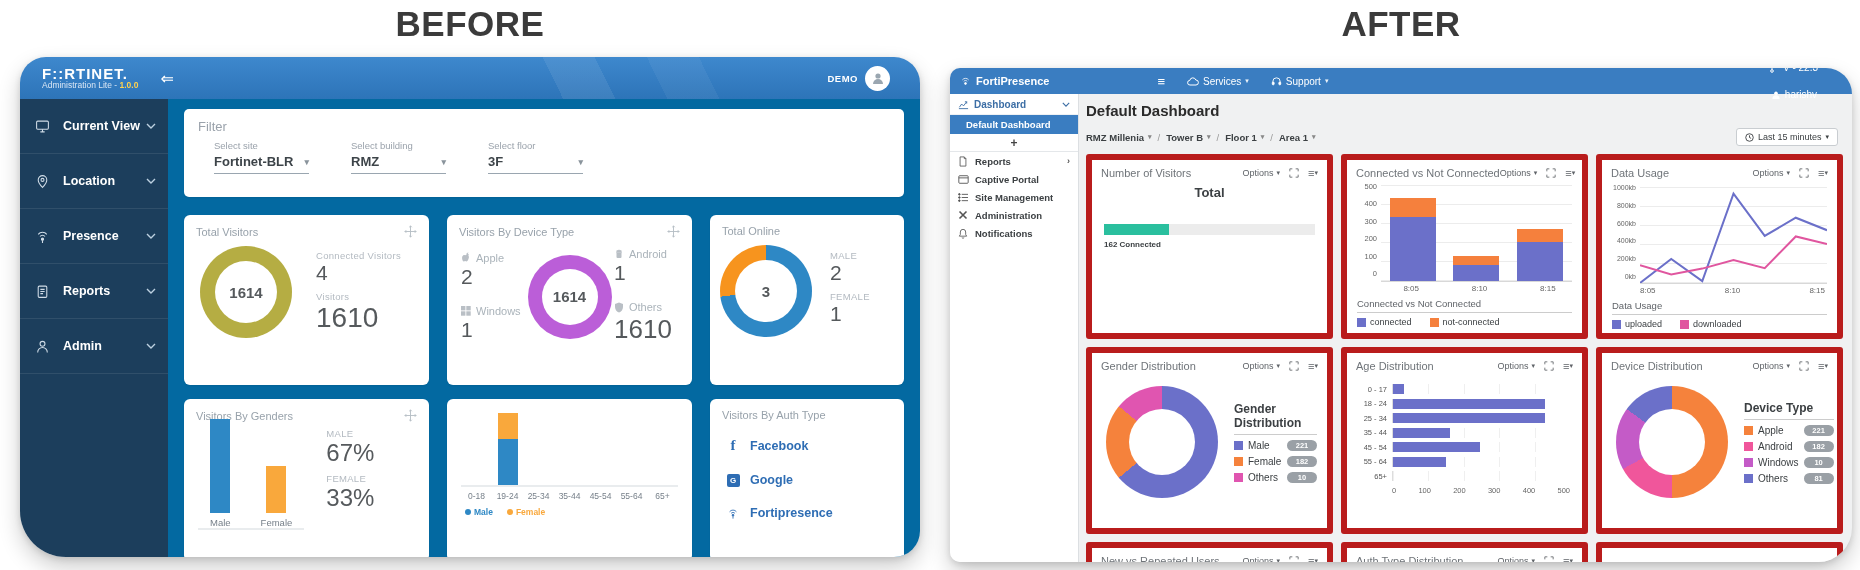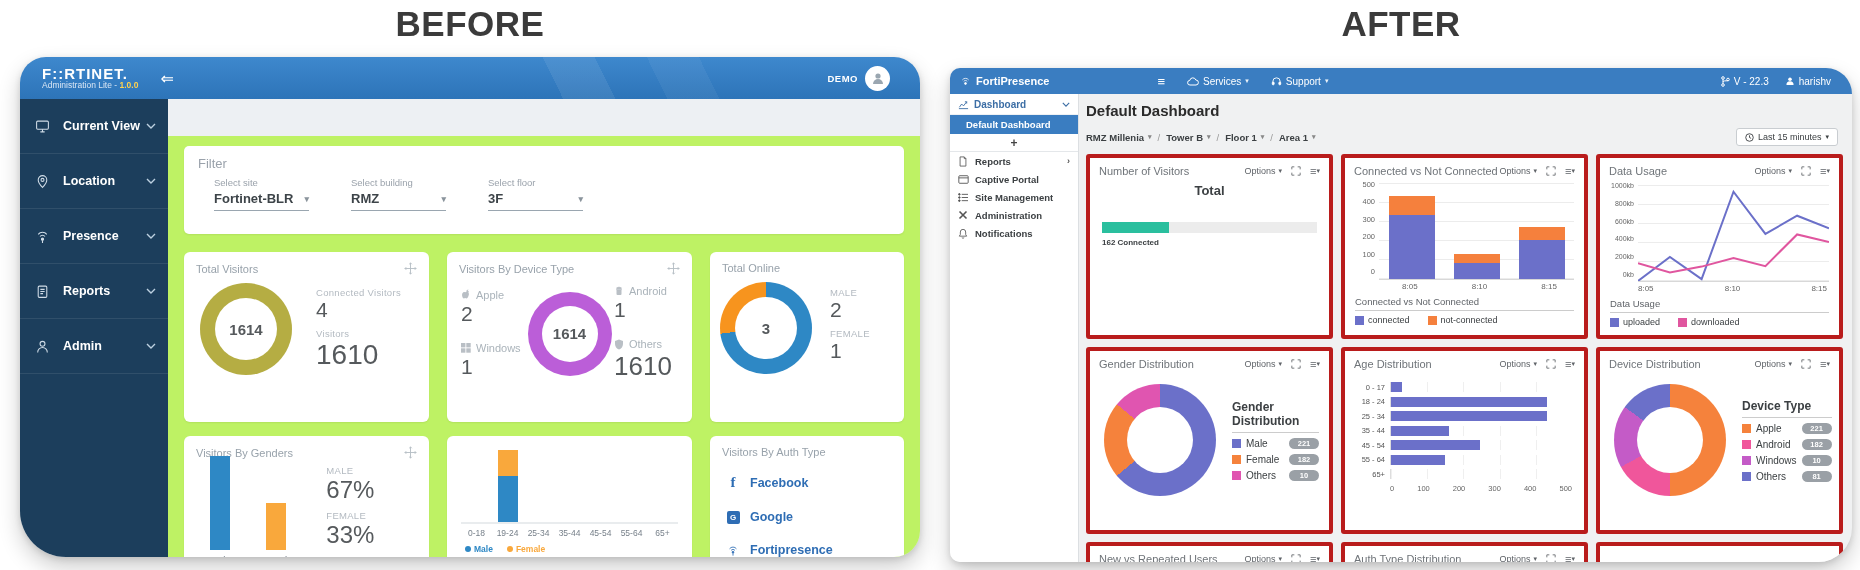--- a/index.html
+++ b/index.html
@@ -19,21 +19,21 @@
   .b-sub{font-size:8.5px;color:#d9e6f4;}
   .b-ver{color:#ffd24d;font-weight:bold;}
   .b-collapse{color:#fff;font-size:16px;margin-left:22px;cursor:pointer;z-index:3;}
   .b-user{margin-left:auto;margin-right:30px;display:flex;align-items:center;gap:7px;z-index:3;}
   .b-user-name{color:#fff;font-size:9.5px;font-weight:bold;letter-spacing:.5px;}
   .b-avatar{width:25px;height:25px;border-radius:50%;background:#fff;display:flex;align-items:center;justify-content:center;color:#9aa6b0;}
   .b-sidebar{position:absolute;top:42px;left:0;width:148px;bottom:0;background:#1c3e5c;z-index:1;}
   .b-nav{height:54px;display:flex;align-items:center;color:#fff;font-size:12.5px;font-weight:600;border-bottom:1px solid rgba(255,255,255,.09);cursor:pointer;}
   .b-nav-ic{width:16px;margin:0 12px 0 15px;color:#cfdbe6;display:flex;}
   .b-chev{margin-left:auto;margin-right:12px;color:#bcd0e0;display:flex;}
-  .b-content{position:absolute;top:42px;left:148px;right:0;bottom:0;background:#bef264;margin-top:37px;}
+  .b-content{position:absolute;top:42px;left:148px;right:0;bottom:0;background:#0369a1;}
   .b-filter{margin:10px 16px 0;height:88px;background:#fff;border-radius:5px;box-shadow:0 1px 2px rgba(0,0,0,.07);}
   .b-filter-title{font-size:13px;color:#9aa2ab;padding:10px 14px 4px;}
   .b-fields{display:flex;gap:42px;padding-left:30px;margin-top:2px;}
   .b-field-label{font-size:9.5px;color:#9aa2ab;}
   .b-field-value{display:flex;align-items:center;justify-content:space-between;width:95px;border-bottom:1px solid #9aa6b0;font-size:13px;font-weight:bold;color:#3d4449;padding:3px 0 4px;cursor:pointer;}
   .b-caret{color:#8a949c;font-size:9px;}
   .b-grid{margin:18px 16px 0;display:grid;grid-template-columns:245px 245px 1fr;grid-template-rows:170px 162px;gap:14px 18px;}
   .b-card{background:#fff;border-radius:6px;box-shadow:0 1px 2px rgba(0,0,0,.07);position:relative;}
   .b-card-head{display:flex;align-items:center;justify-content:space-between;padding:10px 12px 2px;}
   .b-card-title{font-size:11px;color:#98a2ab;}
@@ -72,40 +72,40 @@
   .g-badge{width:13px;height:13px;border-radius:2px;background:#2e6db4;color:#fff;font-size:8px;font-weight:bold;display:flex;align-items:center;justify-content:center;}
 
   
   .panel-after{left:950px;top:68px;width:902px;height:494px;border-radius:10px 26px 34px 10px;background:#f0f1f2;}
   .a-topbar{position:absolute;top:0;left:0;right:0;height:26px;background:#3a7dc1;display:flex;align-items:center;color:#fff;z-index:2;}
   .a-logo-ic{margin-left:10px;display:flex;}
   .a-brand{font-size:11px;font-weight:bold;margin-left:5px;}
   .a-burger{margin-left:108px;font-size:13px;cursor:pointer;}
   .a-menu{display:flex;align-items:center;gap:4px;font-size:10px;margin-left:22px;cursor:pointer;}
   .a-menu .a-dd{font-size:7px;opacity:.9;}
-  .a-right{margin-left:auto;display:flex;align-items:center;gap:16px;margin-right:21px;}
+  .a-right{margin-left:auto;display:flex;align-items:center;gap:16px;margin-right:34px;flex-direction:column;}
   .a-ver,.a-user{display:flex;align-items:center;gap:4px;font-size:10px;cursor:pointer;}
   .a-body{position:absolute;top:26px;left:0;right:0;bottom:0;display:flex;}
   .a-side{width:128px;background:#fff;border-right:1px solid #dcdfe2;flex:none;}
   .a-side-dash{display:flex;align-items:center;gap:5px;height:20px;padding:0 8px;font-size:10px;font-weight:bold;color:#3c6ea5;border-bottom:1px solid #eef1f4;cursor:pointer;}
   .a-side-dash .b-chev{margin-right:0;color:#3c6ea5;}
   .a-side-selected{height:19px;background:#3a7dc1;color:#fff;font-size:9.5px;font-weight:600;display:flex;align-items:center;padding-left:16px;cursor:pointer;}
   .a-side-add{height:17px;display:flex;align-items:center;justify-content:center;font-size:12px;font-weight:bold;color:#444;border-bottom:1px solid #e4e7ea;cursor:pointer;}
   .a-item{display:flex;align-items:center;gap:6px;height:18px;padding:0 8px;font-size:9.5px;font-weight:600;color:#3c4043;cursor:pointer;}
   .a-item-ic{width:11px;display:flex;color:#555;}
   .a-item-arrow{margin-left:auto;color:#555;font-size:9px;}
   .a-main{flex:1;padding:8px 0 0 7px;overflow:hidden;}
   .a-title{font-size:15px;font-weight:bold;color:#2b2b2b;}
   .a-filterrow{display:flex;align-items:center;margin-top:9px;height:18px;}
   .a-bc{display:flex;align-items:center;gap:4px;font-size:9.5px;font-weight:bold;color:#3c4043;cursor:pointer;}
   .a-bc .a-dd{font-size:7px;color:#888;}
   .a-bc-sep{margin:0 6px;color:#999;font-size:9.5px;}
   .a-time{margin-left:auto;margin-right:14px;display:flex;align-items:center;gap:4px;border:1px solid #c9cdd1;border-radius:3px;background:#fff;padding:3px 8px;font-size:9px;color:#3c4043;cursor:pointer;}
   .a-grid{margin-top:8px;display:grid;grid-template-columns:repeat(3,247px);grid-template-rows:185px 187px 60px;gap:8px;}
-  .a-card{background:#fff;border:4px solid #b91c1c;border-radius:3px;overflow:hidden;}
+  .a-card{background:#fff;border:6px solid #b91c1c;border-radius:3px;overflow:hidden;}
   .a-card-head{display:flex;align-items:center;padding:7px 9px 4px;}
   .a-card-title{font-size:11px;color:#6f7479;margin-right:auto;white-space:nowrap;}
   .a-opt{display:flex;align-items:center;gap:3px;font-size:9px;color:#5f6368;cursor:pointer;}
   .a-opt .a-dd{font-size:7px;}
   .a-ic-btn{color:#5f6368;display:flex;align-items:center;margin-left:9px;cursor:pointer;}
   .a-dd{font-size:7px;}
   
   .nv-body{text-align:center;}
   .nv-num{font-size:45px;font-weight:600;color:#3b7bd4;margin-top:10px;}
   .nv-lab{font-size:13px;font-weight:bold;color:#3c4043;margin-top:2px;}

